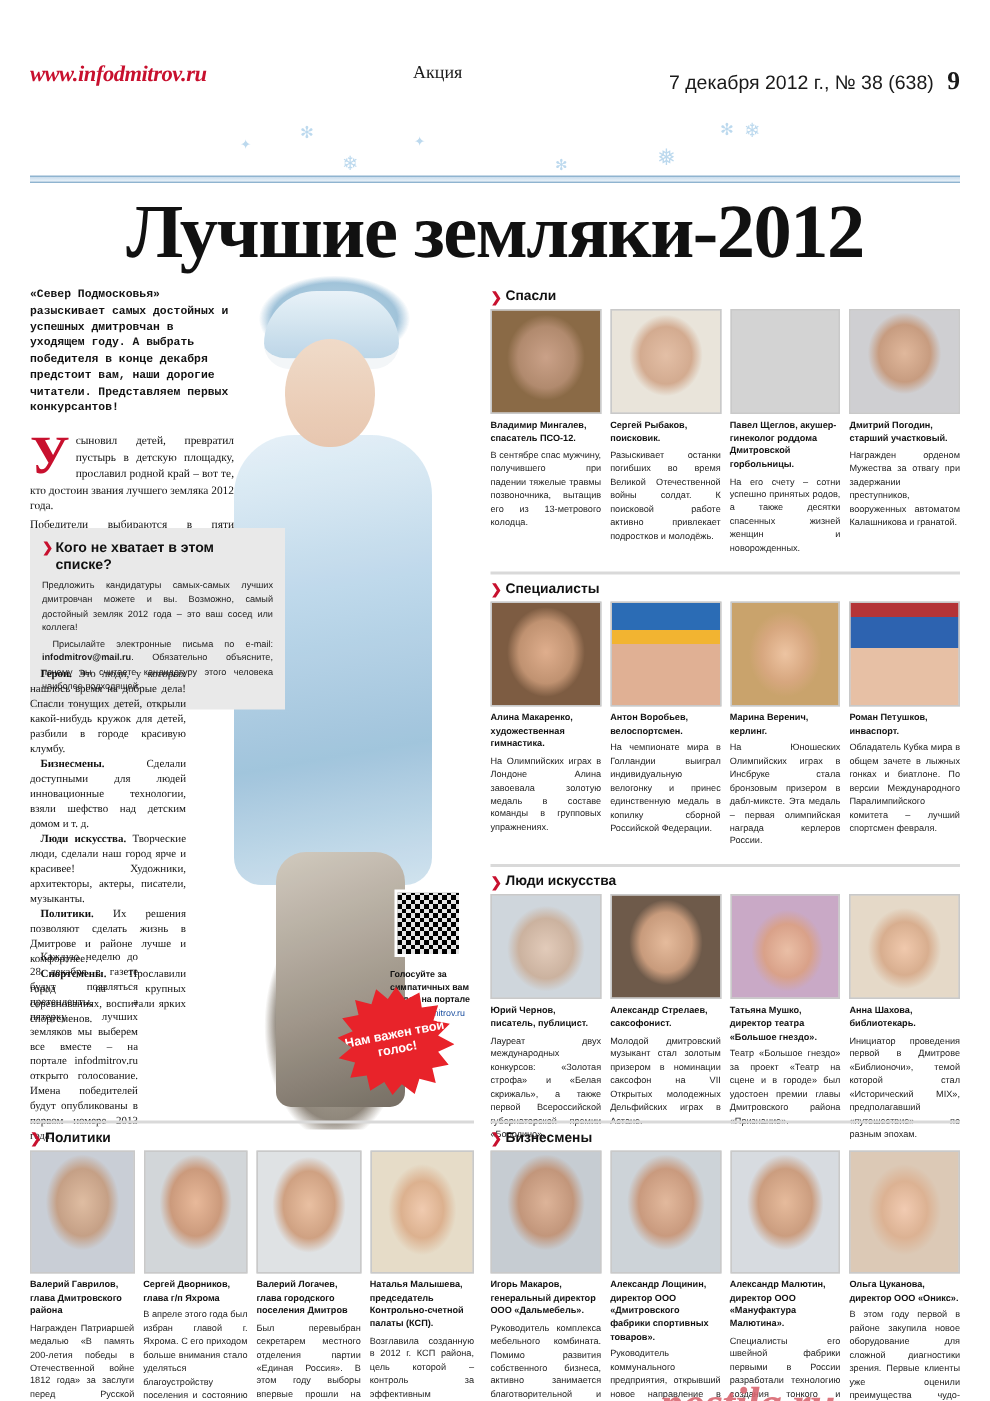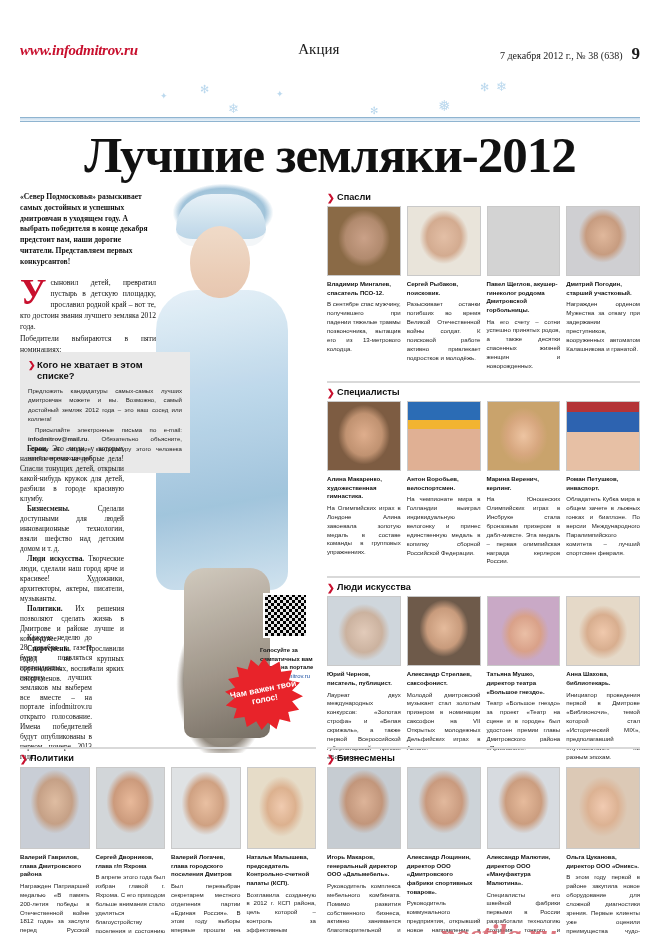--- a/index.html
+++ b/index.html
@@ -31,34 +31,34 @@
     font-size: 15px;
     color: #c8102e;
     letter-spacing: -0.3px;
     flex: 0 0 auto;
     padding-top: 2px;
   }
   .masthead-center {
     flex: 1 1 auto;
     text-align: center;
     font-family: "Liberation Serif", serif;
-    font-size: 15px;
+    font-size: 12px;
     color: #1a1a1a;
     padding-top: 1px;
   }
   .masthead-right {
     flex: 0 0 auto;
     display: flex;
     align-items: baseline;
     gap: 9px;
     padding-top: 4px;
   }
   .issue-line {
-    font-family: Liberation Serif, serif;
-    font-size: 10px;
+    font-family: Liberation Sans, sans-serif;
+    font-size: 13px;
     color: #1a1a1a;
     white-space: nowrap;
   }
   .page-number {
     font-family: "Liberation Serif", serif;
     font-weight: bold;
     font-size: 17px;
     color: #1a1a1a;
   }
   .rule-strip {
@@ -91,21 +91,21 @@
     white-space: nowrap;
   }
 
   
   .left-col {
     position: absolute;
     left: 20px; top: 152px;
     width: 136px;
   }
   .lede {
-    font-family: Liberation Serif, serif;
+    font-family: Liberation Mono, monospace;
     font-weight: bold;
     font-size: 7.6px;
     line-height: 1.42;
     color: #111;
     text-align: left;
   }
   .dropcap-block {
     margin-top: 11px;
     font-family: "Liberation Serif", serif;
     font-size: 7.6px;

